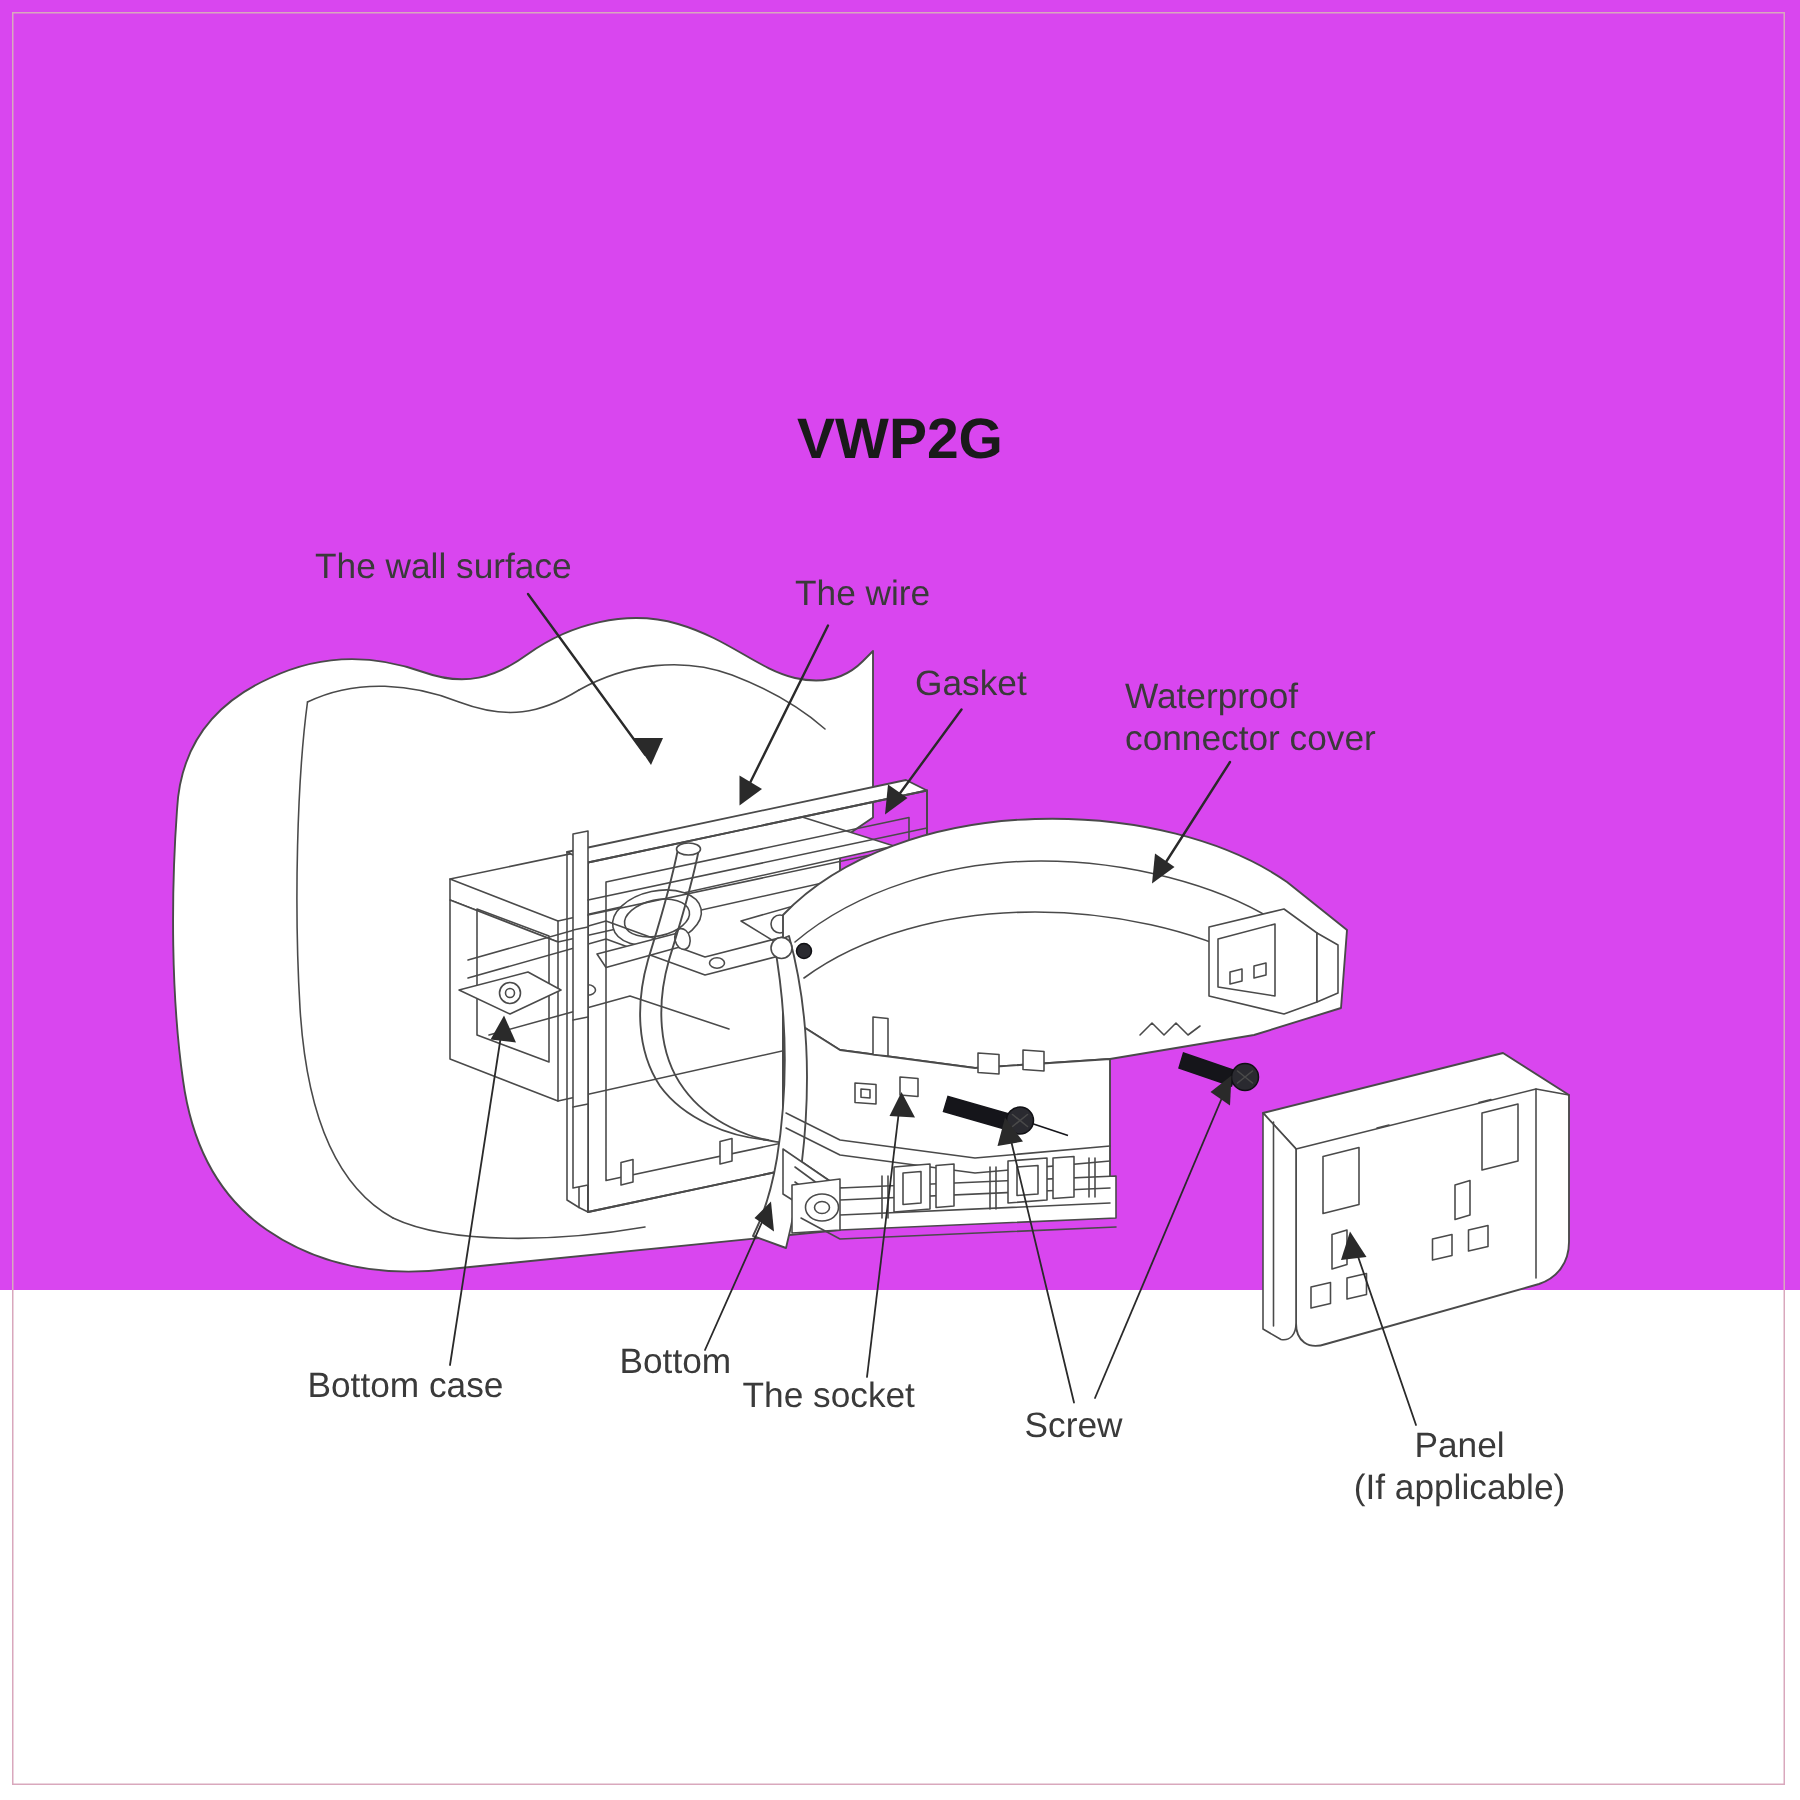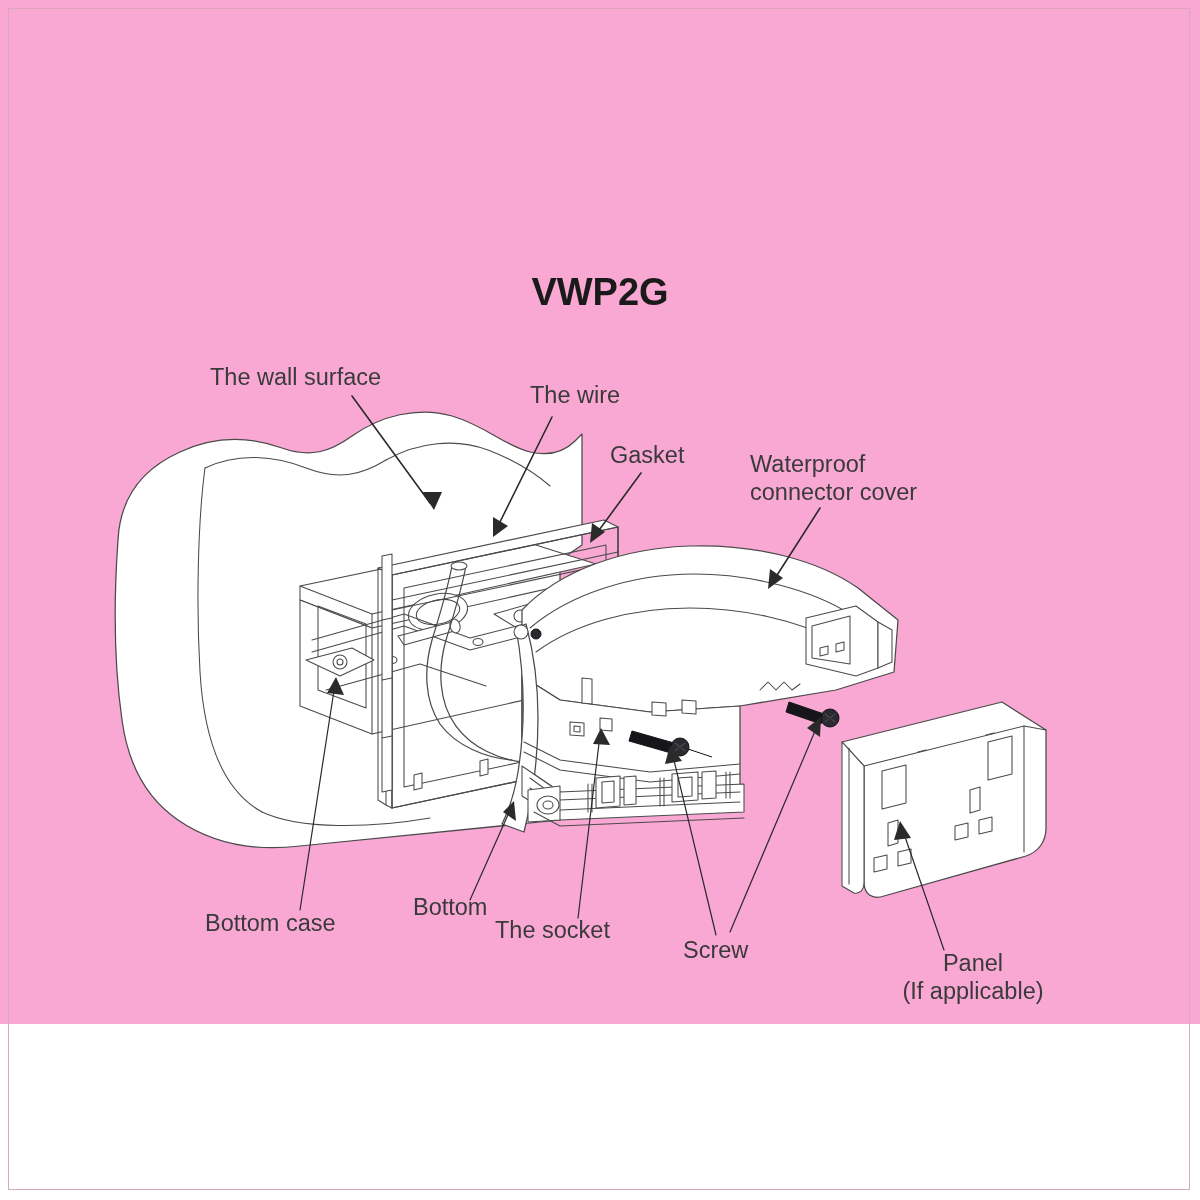--- a/index.html
+++ b/index.html
@@ -1,18 +1,18 @@
 <!DOCTYPE html>
 <html><head>
 <meta charset="utf-8">
 <style>
   html,body{margin:0;padding:0;background:#ffffff;}
   body{width:1200px;height:1200px;overflow:hidden;
        font-family:"Liberation Sans","DejaVu Sans",sans-serif;}
-  #page{position:relative;width:1200px;height:1024px;background:#f9a8d4;}
+  #page{position:relative;width:1200px;height:860px;background:#d946ef;}
   #frame{position:absolute;left:8px;top:8px;width:1182px;height:1182px;
          border:1.5px solid #d9a8bd;box-sizing:border-box;pointer-events:none;}
   #art{position:absolute;left:0;top:0;width:1200px;height:1200px;}
   .ttl{font-size:38px;font-weight:bold;fill:#1a1a1a;font-family:"Liberation Sans","DejaVu Sans",sans-serif;}
   .lbl{font-size:23.5px;fill:#3a3a3a;font-family:"Liberation Sans","DejaVu Sans",sans-serif;}
   .ln{fill:none;stroke:#4a4a4a;stroke-width:1.25;stroke-linejoin:round;stroke-linecap:round;}
   .ln2{fill:none;stroke:#4a4a4a;stroke-width:1.05;stroke-linejoin:round;stroke-linecap:round;}
   .lnf{fill:#ffffff;stroke:#4a4a4a;stroke-width:1.25;stroke-linejoin:round;stroke-linecap:round;}
   .lnf2{fill:#ffffff;stroke:#4a4a4a;stroke-width:1.05;stroke-linejoin:round;stroke-linecap:round;}
   .lead{fill:none;stroke:#2a2a2a;stroke-width:1.6;stroke-linecap:round;}

